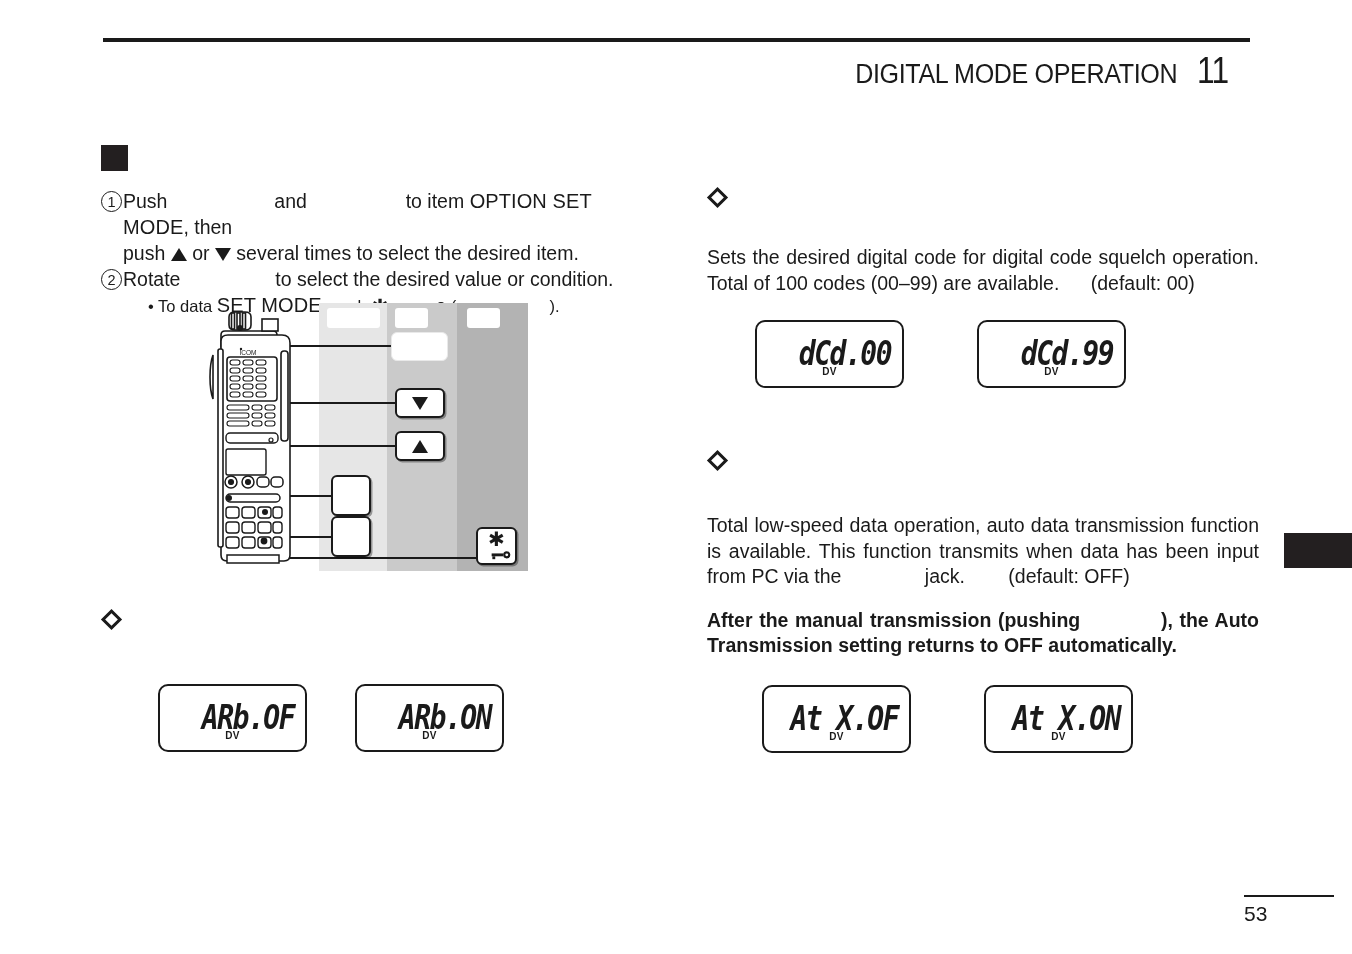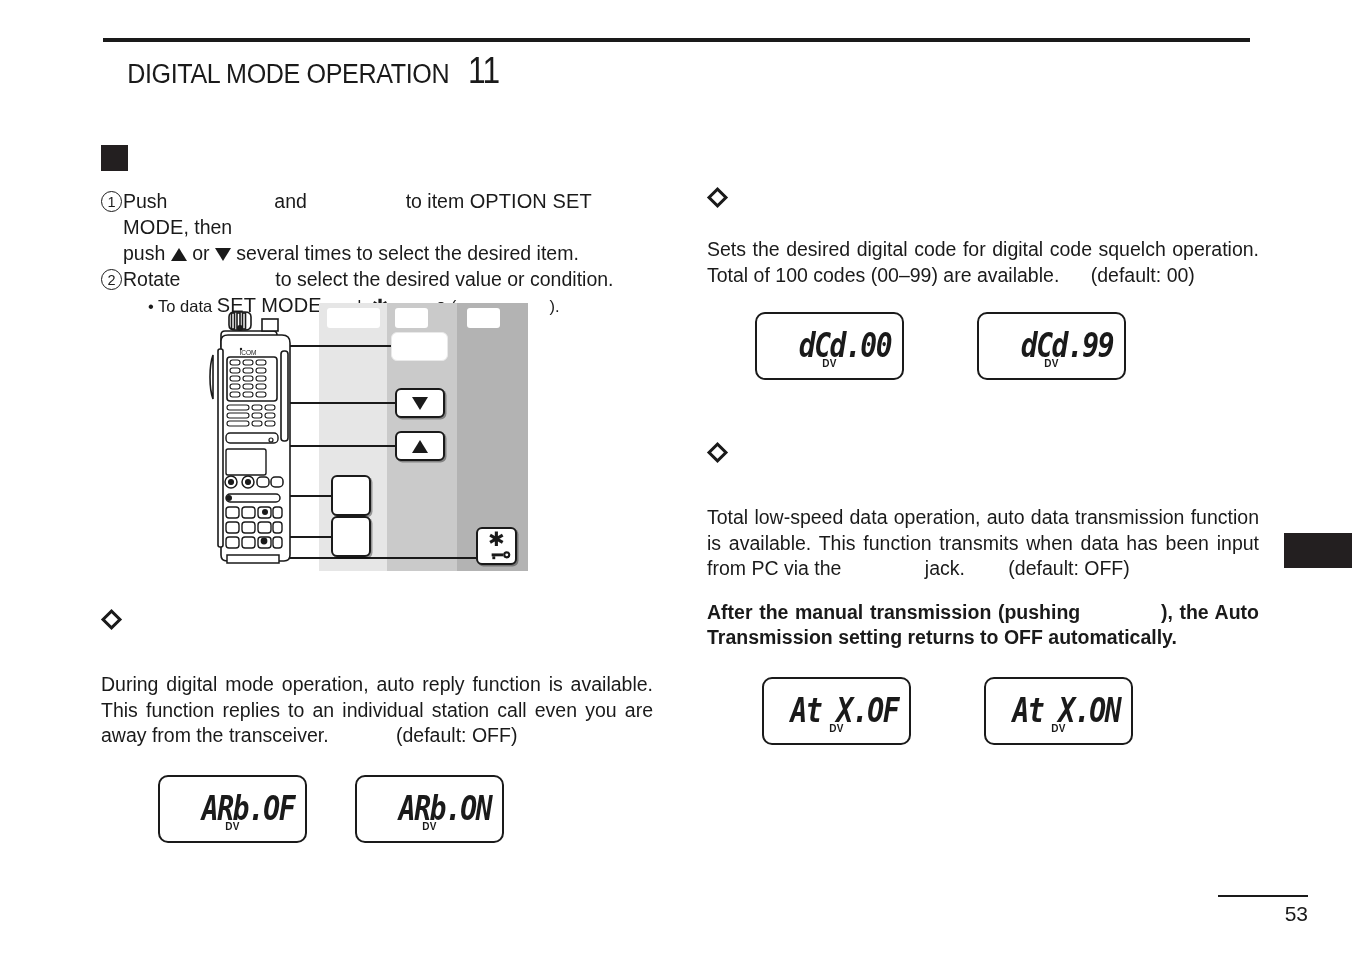--- a/index.html
+++ b/index.html
@@ -20,26 +20,27 @@
   .page-rule {
     position: absolute;
     left: 103px;
     top: 38px;
     width: 1147px;
     height: 4px;
     background: #1a1a1a;
   }
   .header-row {
     position: absolute;
-    left: 103px;
+    left: 85px;
     top: 50px;
     width: 1147px;
     height: 48px;
     display: flex;
     align-items: baseline;
+    justify-content: flex-end;
   }
   .header-title {
     font-size: 27px;
     letter-spacing: -0.4px;
     font-stretch: condensed;
     transform: scaleX(0.93);
     transform-origin: right bottom;
     white-space: nowrap;
   }
   .header-chapter {
@@ -269,23 +270,23 @@
   .edge-tab {
     position: absolute;
     right: 0;
     top: 533px;
     width: 68px;
     height: 35px;
     background: #231f20;
   }
   .folio {
     position: absolute;
-    right: 44px;
+    right: 18px;
     bottom: 28px;
-    text-align: right;
+    text-align: left;
     width: 90px;
   }
   .folio-rule {
     width: 90px;
     height: 2px;
     background: #1a1a1a;
     margin-bottom: 5px;
   }
   .folio-num { font-size: 21px; }
 </style>
@@ -468,45 +469,41 @@
     <span class="key-ico">
         <span class="tooth"></span>
       </span>
   </div>
 </div>
 
 <div style="position:absolute; left:101px; top:612px; width:552px;">
   <div class="diamond"></div>
   <div class="sub-title-blank"></div>
 
-  <p class="prose" style="margin-top:14px;">
-    <span>During digital mode operation, auto reply function is available. This function replies to an individual station call even you are away from the transceiver.</span>
-    <span class="blank" style="width:62px"></span><span>(default: OFF)</span>
-  </p>
 
 
   <div class="lcd-row" style="margin-top:26px; margin-left:57px;gap:48px;">
     <div class="lcd">
       <div class="lcd-text">ARb.OF</div>
       <div class="lcd-dv">DV</div>
     </div>
     <div class="lcd">
       <div class="lcd-text">ARb.ON</div>
       <div class="lcd-dv">DV</div>
     </div>
   </div>
 </div>
 
 <div class="col col-right">
 
   <div style="position:relative; top:45px;">
     <div class="diamond"></div>
     <div class="sub-title-blank"></div>
 
-    <p class="prose" style="margin-top:1px;">
+    <p class="prose" style="margin-top:9px;">
       <span>Sets the desired digital code for digital code squelch operation. Total of 100 codes (00–99) are available.</span>
       <span class="blank" style="width:26px"></span><span>(default: 00)</span>
     </p>
 
     <div class="lcd-row" style="margin-top:24px; margin-left:48px;">
       <div class="lcd">
         <div class="lcd-text">dCd.00</div>
         <div class="lcd-dv">DV</div>
       </div>
       <div class="lcd">

